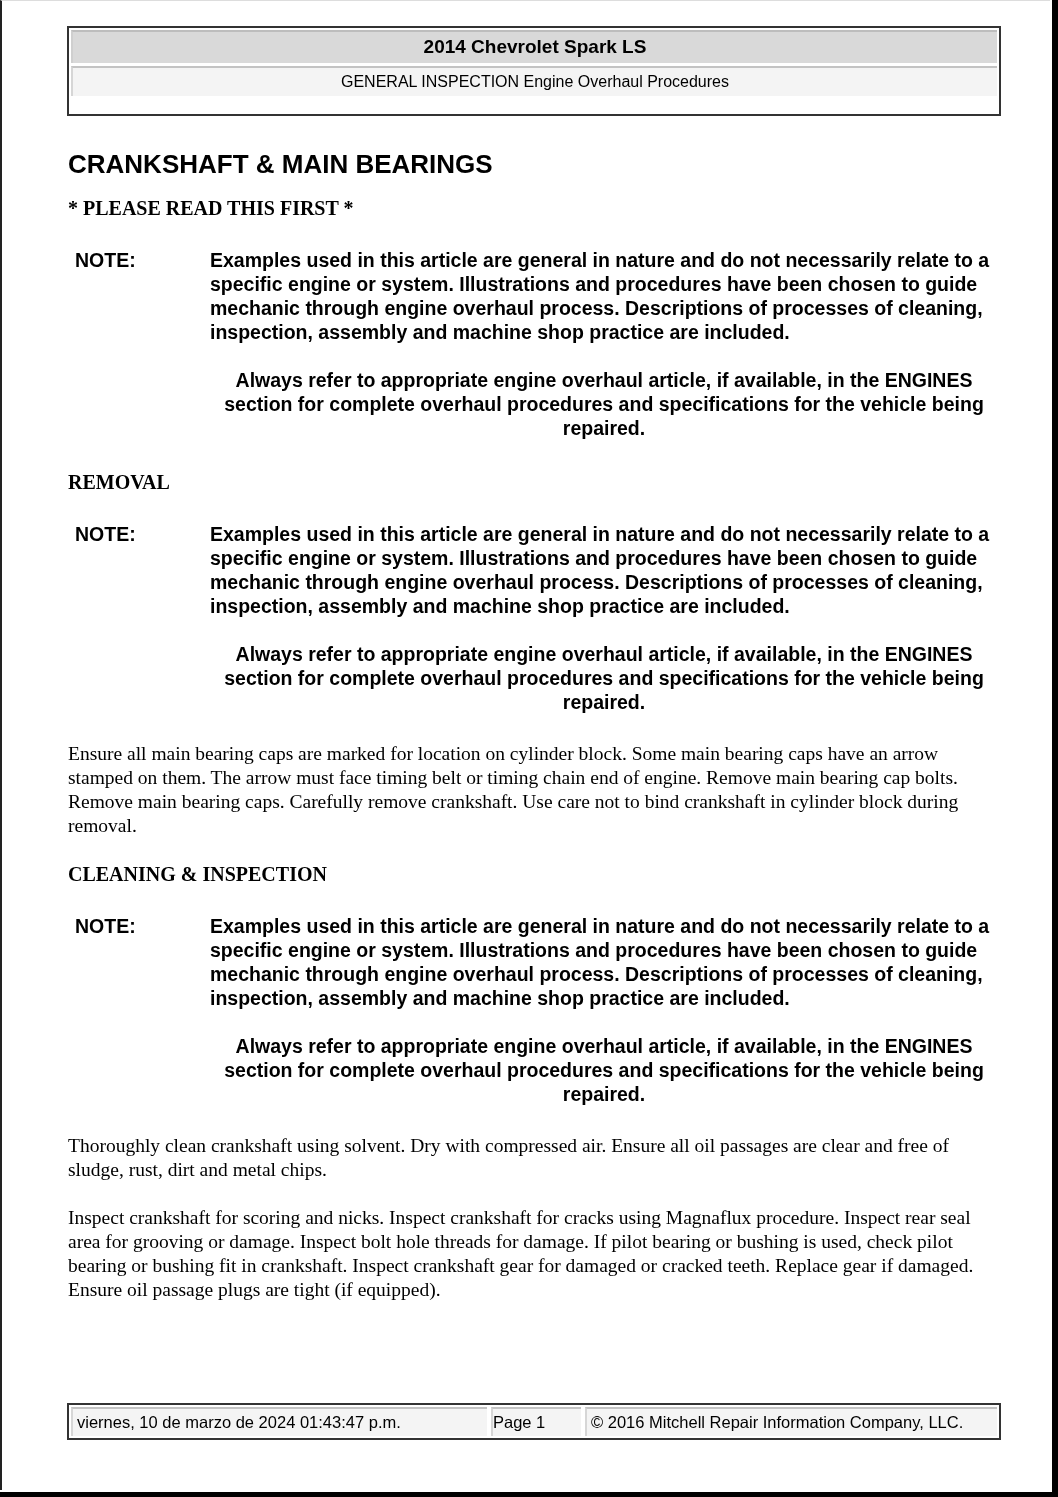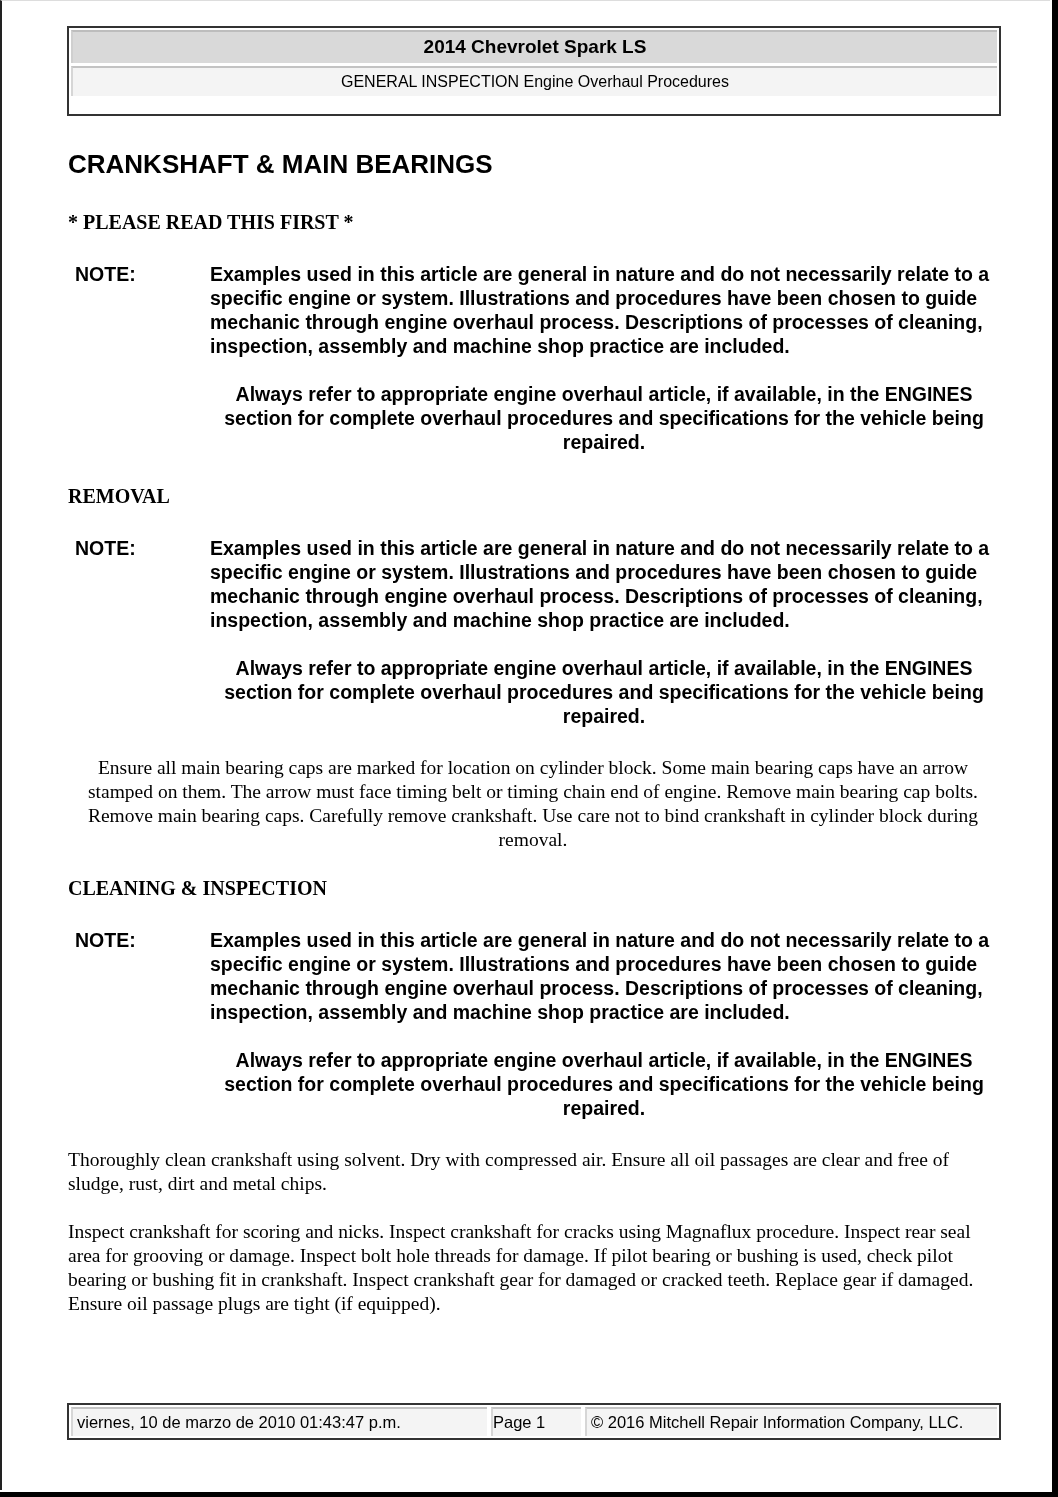--- a/index.html
+++ b/index.html
@@ -171,52 +171,52 @@
 <div class="page">
 
   <div class="header-box">
     <div class="header-title">2014 Chevrolet Spark LS</div>
     <div class="header-sub">GENERAL INSPECTION Engine Overhaul Procedures</div>
   </div>
 
   <div class="content">
     <h1 class="page-title">CRANKSHAFT &amp; MAIN BEARINGS</h1>
 
-    <h2 class="section-heading" style="margin-top:29px;">* PLEASE READ THIS FIRST *</h2>
+    <h2 class="section-heading" style="margin-top:15px;">* PLEASE READ THIS FIRST *</h2>
     <div class="note" style="margin-top:28px;">
       <div class="note-label">NOTE:</div>
       <div class="note-body">
         <p>Examples used in this article are general in nature and do not necessarily relate to a specific engine or system. Illustrations and procedures have been chosen to guide mechanic through engine overhaul process. Descriptions of processes of cleaning, inspection, assembly and machine shop practice are included.</p>
         <p>Always refer to appropriate engine overhaul article, if available, in the ENGINES section for complete overhaul procedures and specifications for the vehicle being repaired.</p>
       </div>
     </div>
 
     <h2 class="section-heading" style="margin-top:30px;">REMOVAL</h2>
     <div class="note" style="margin-top:28px;">
       <div class="note-label">NOTE:</div>
       <div class="note-body">
         <p>Examples used in this article are general in nature and do not necessarily relate to a specific engine or system. Illustrations and procedures have been chosen to guide mechanic through engine overhaul process. Descriptions of processes of cleaning, inspection, assembly and machine shop practice are included.</p>
         <p>Always refer to appropriate engine overhaul article, if available, in the ENGINES section for complete overhaul procedures and specifications for the vehicle being repaired.</p>
       </div>
     </div>
-    <p class="para" style="margin-top:28px;text-align:center;">Ensure all main bearing caps are marked for location on cylinder block. Some main bearing caps have an arrow stamped on them. The arrow must face timing belt or timing chain end of engine. Remove main bearing cap bolts. Remove main bearing caps. Carefully remove crankshaft. Use care not to bind crankshaft in cylinder block during removal.</p>
+    <p class="para" style="margin-top:28px;">Ensure all main bearing caps are marked for location on cylinder block. Some main bearing caps have an arrow stamped on them. The arrow must face timing belt or timing chain end of engine. Remove main bearing cap bolts. Remove main bearing caps. Carefully remove crankshaft. Use care not to bind crankshaft in cylinder block during removal.</p>
 
     <h2 class="section-heading" style="margin-top:24px;">CLEANING &amp; INSPECTION</h2>
     <div class="note" style="margin-top:28px;">
       <div class="note-label">NOTE:</div>
       <div class="note-body">
         <p>Examples used in this article are general in nature and do not necessarily relate to a specific engine or system. Illustrations and procedures have been chosen to guide mechanic through engine overhaul process. Descriptions of processes of cleaning, inspection, assembly and machine shop practice are included.</p>
         <p>Always refer to appropriate engine overhaul article, if available, in the ENGINES section for complete overhaul procedures and specifications for the vehicle being repaired.</p>
       </div>
     </div>
     <p class="para" style="margin-top:28px;">Thoroughly clean crankshaft using solvent. Dry with compressed air. Ensure all oil passages are clear and free of sludge, rust, dirt and metal chips.</p>
     <p class="para" style="margin-top:24px;">Inspect crankshaft for scoring and nicks. Inspect crankshaft for cracks using Magnaflux procedure. Inspect rear seal area for grooving or damage. Inspect bolt hole threads for damage. If pilot bearing or bushing is used, check pilot bearing or bushing fit in crankshaft. Inspect crankshaft gear for damaged or cracked teeth. Replace gear if damaged. Ensure oil passage plugs are tight (if equipped).</p>
   </div>
 
   <div class="footer-box">
-    <div class="footer-cell footer-date">viernes, 10 de marzo de 2010 01:43:47 p.m.</div>
+    <div class="footer-cell footer-date">viernes, 10 de marzo de 2024 01:43:47 p.m.</div>
     <div class="footer-cell footer-page">Page 1</div>
     <div class="footer-cell footer-copy">© 2016 Mitchell Repair Information Company, LLC.</div>
   </div>
 </div>
 
 <div class="edge-right"></div>
 <div class="edge-bottom"></div>
 
 </body></html>

